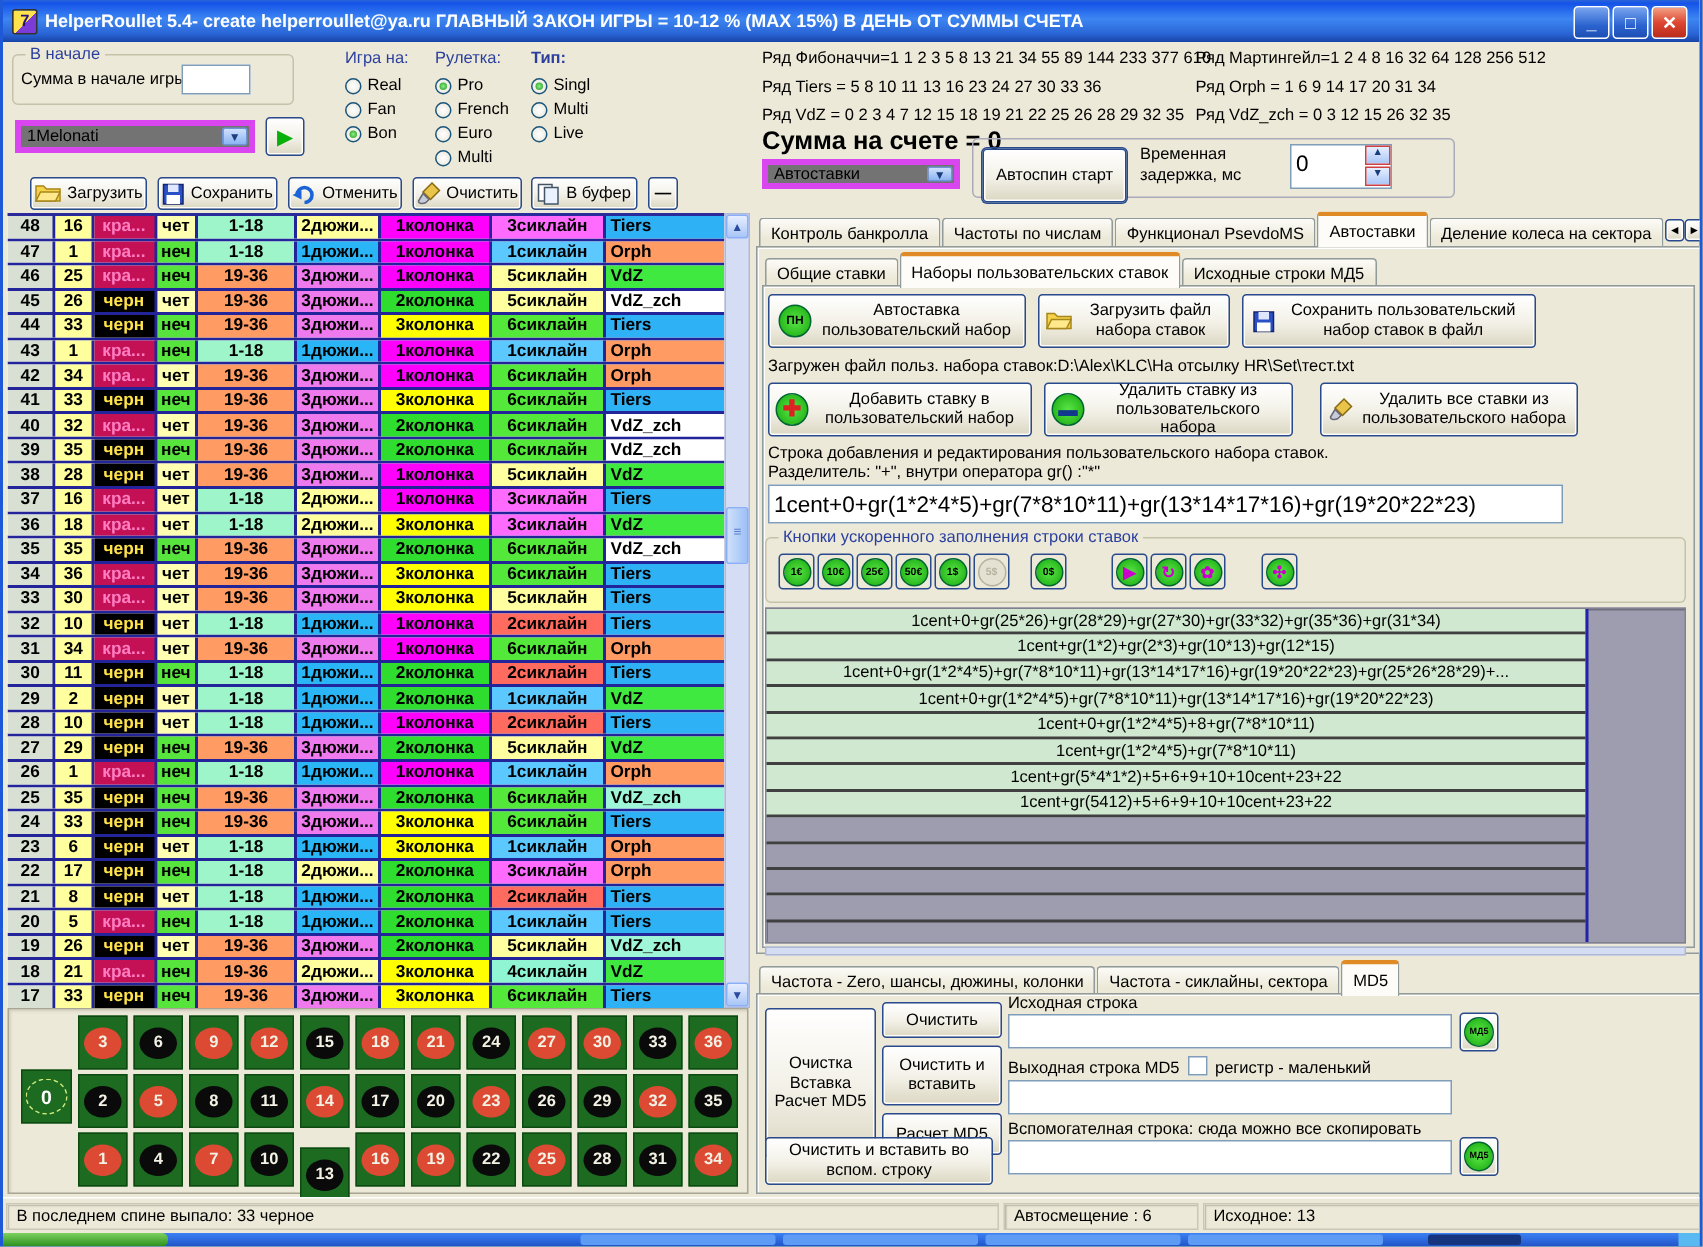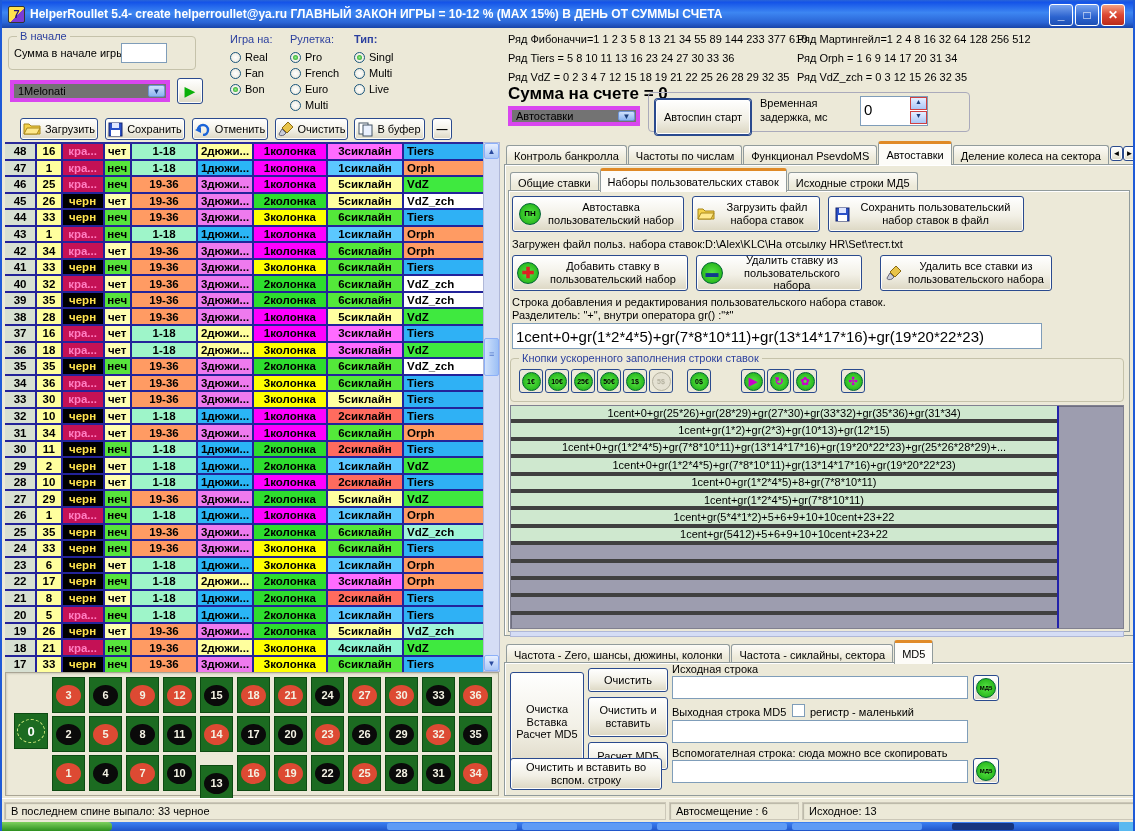--- a/index.html
+++ b/index.html
@@ -91,21 +91,21 @@
   .series-line{position:absolute;font-size:11px;white-space:nowrap;}
   .sum-line{position:absolute;font-size:17px;font-weight:700;}
   .quickbtn{width:24px;height:24px;border:1px solid #2a4a8e;border-radius:3px;background:#ece9d8;
      display:flex;align-items:center;justify-content:center;position:absolute;top:0;}
   .chip{width:19px;height:19px;border-radius:50%;background:radial-gradient(#58e546,#18a80e);border:1px solid #063;
      color:#000;font-size:7px;font-weight:700;display:flex;align-items:center;justify-content:center;}
   .chip.dis{background:#e4e1d2;border-color:#b5b2a0;color:#b5b2a0;}
   .chip.glyph{color:#cc00cc;font-size:11px;}
   .flist{position:absolute;left:508px;top:405px;width:614px;height:224px;background:#9d9daf;
      border:1px solid #808090;box-shadow:inset 1px 1px 0 #6f6f80;}
-  .frow{width:546px;height:17.4px;border-bottom:4px solid #404040;background:#cfe8cf;
+  .frow{width:546px;height:17.4px;border-bottom:2px solid #404040;background:#cfe8cf;
      font-size:11px;display:flex;align-items:center;justify-content:center;white-space:nowrap;overflow:hidden;}
   .frow.empty{background:#9d9daf;}
   .fedge{position:absolute;left:546px;top:0;width:2px;height:100%;background:#2222aa;}
   .hscroll{position:absolute;left:508px;top:631px;width:614px;height:6px;background:#d5ddf5;border:1px solid #b0b8d8;}
   .md5icon{width:20px;height:20px;border-radius:50%;background:radial-gradient(#58e546,#18a80e);border:1px solid #063;
      color:#000;font-size:6px;font-weight:700;display:flex;align-items:center;justify-content:center;}
   .checkbox{position:absolute;width:13px;height:13px;background:#fff;border:1px solid #7f9db9;}
   
   .statusbar{position:absolute;left:0;top:798px;width:100%;height:24px;background:#ece9d8;border-top:1px solid #fff;}
   .sfield{position:absolute;top:3px;height:18px;border:1px solid #cbc7b8;box-shadow:inset 1px 1px 1px #b9b5a6;

